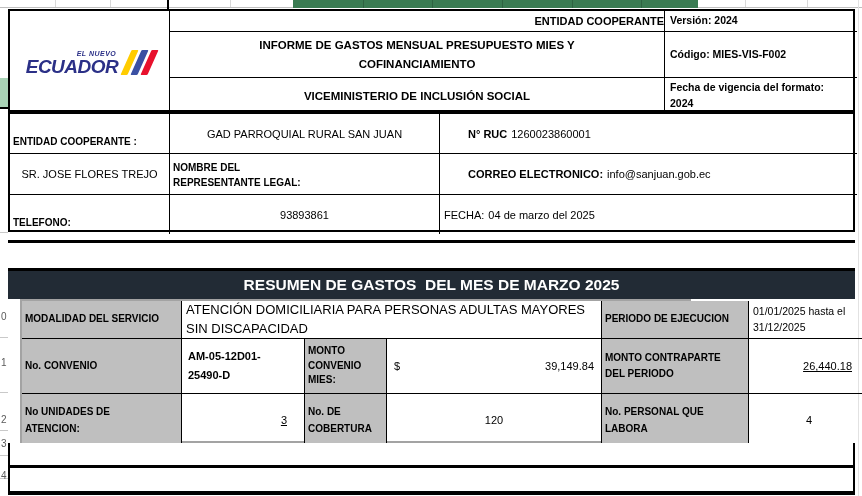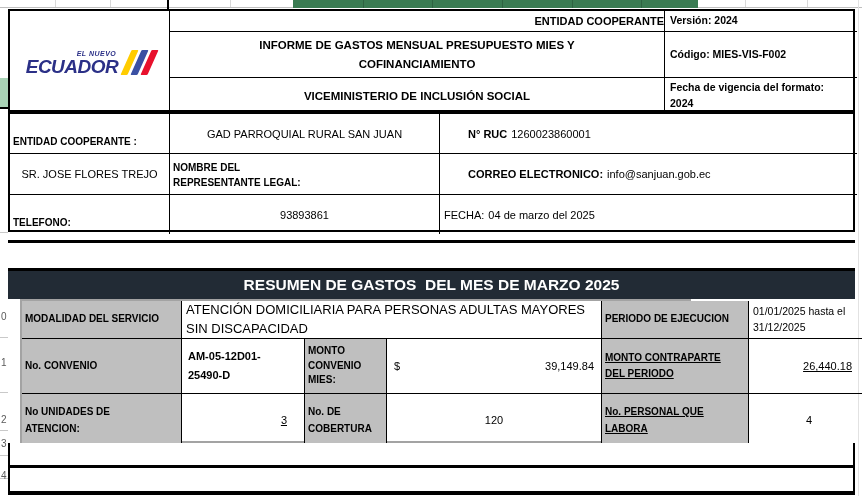--- a/index.html
+++ b/index.html
@@ -67,21 +67,21 @@
   .t-label{align-items:center;padding:2px 3px;font-size:10px;font-weight:bold;line-height:1.45;}
   .t-val{font-size:11px;align-items:center;}
   .modalidad-val{grid-column:2/5;font-size:13px;padding:2px 4px;line-height:1.4;align-items:center;}
   .modalidad-val span{max-width:400px;}
   .date-val{font-size:10.5px;padding:8px 4px;line-height:1.5;align-items:center;}
   .convenio-val{font-weight:bold;padding:2px 6px;line-height:1.7;align-items:center;}
   .convenio-val span{max-width:85px;}
   .money{justify-content:space-between;padding:0 7px;}
   .right-val{justify-content:flex-end;padding-right:17px;text-decoration:underline;}
   .center-val{justify-content:center;}
-  .maxw105 span{max-width:105px;text-decoration:underline;}
+  .maxw105 span{max-width:105px;}
   .maxw112 span{max-width:112px;}
   
   .gap-row{position:absolute;left:8px;width:847px;background:#fff;
     border-left:2px solid #000;border-right:2px solid #000;box-sizing:border-box;}
 </style>
 </head>
 <body>
 
 <div class="canvas">
 

